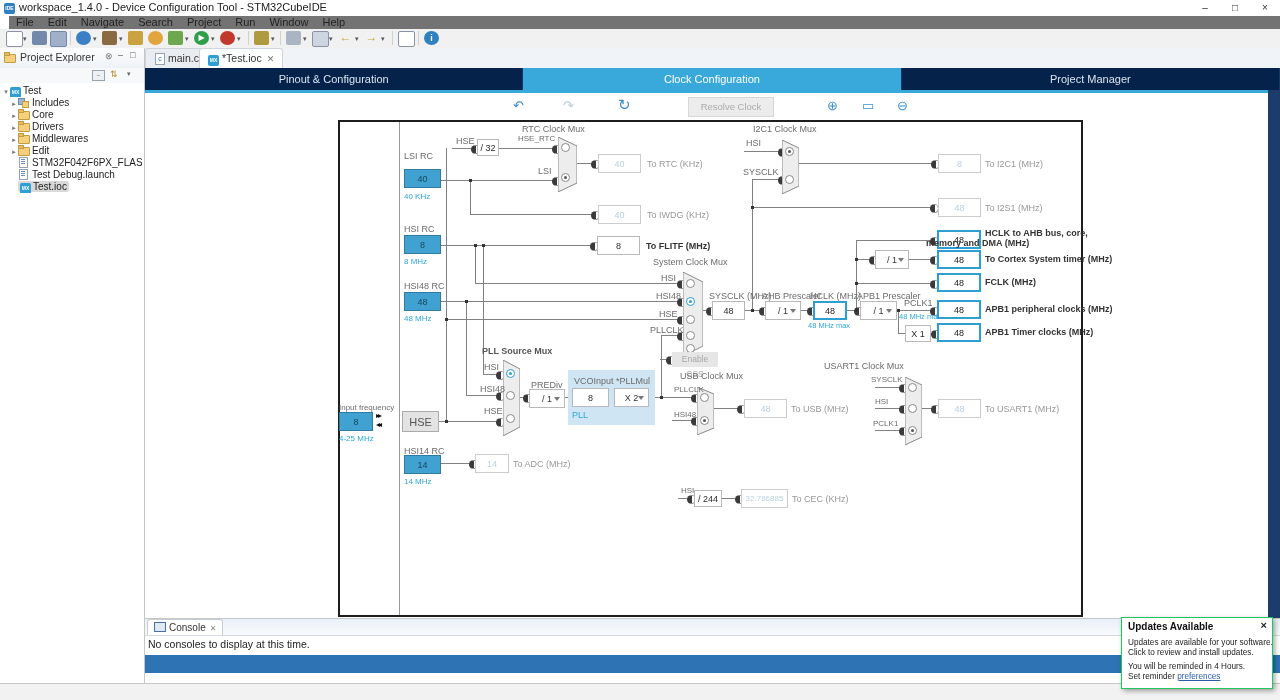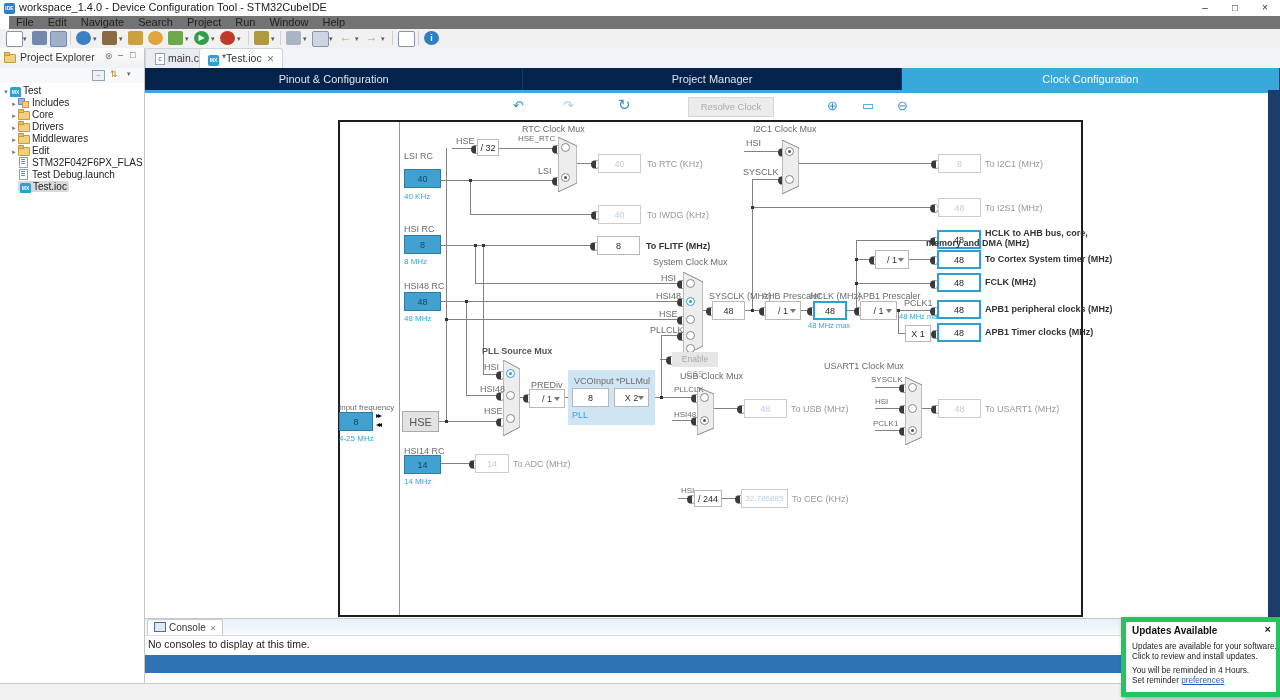--- a/index.html
+++ b/index.html
@@ -91,21 +91,21 @@
   #vscroll{position:absolute;left:1268px;top:90px;width:12px;height:528px;background:#1c3d6b;}
   #console{position:absolute;left:145px;top:618px;width:1135px;height:37px;background:#fff;border-top:1px solid #c8c8c8;}
   #console-head{position:absolute;left:0;top:0;width:1135px;height:16px;background:linear-gradient(#e9f0f8,#f8fafc);border-bottom:1px solid #d6dbe2;}
   #console-tab{position:absolute;left:2px;top:0;height:15px;background:#fff;border:1px solid #c5ccd6;border-bottom:none;border-radius:3px 3px 0 0;font-size:10px;color:#333;padding:0 6px;line-height:15px;}
   .cico{display:inline-block;width:10px;height:8px;background:#dfe9f5;border:1px solid #4a6fa5;margin:0 3px -1px 0;}
   #console-msg{position:absolute;left:3px;top:19px;font-size:10.5px;color:#222;}
   #hstrip{position:absolute;left:145px;top:655px;width:1135px;height:18px;background:#2e74b5;}
   #statusbar{position:absolute;left:0;top:683px;width:1280px;height:17px;background:#f2f2f2;border-top:1px solid #c9c9c9;}
 
   
-  #popup{position:absolute;left:1121px;top:617px;width:150px;height:70px;background:#fff;border:5px solid #22c55e;box-shadow:2px 2px 5px rgba(0,0,0,.35);z-index:50;}
+  #popup{position:absolute;left:1121px;top:617px;width:150px;height:70px;background:#fff;border:1px solid #22c55e;box-shadow:2px 2px 5px rgba(0,0,0,.35);z-index:50;}
   #popup-title{position:absolute;left:6px;top:3px;font-size:10px;font-weight:bold;color:#111;}
   #popup-x{position:absolute;right:5px;top:1px;font-size:11px;font-weight:bold;color:#222;}
   .pline{position:absolute;left:6px;font-size:8.2px;color:#222;white-space:nowrap;}
   #popup a{color:#2a5db0;text-decoration:underline;}
 </style>
 </head>
 <body>
 
 <div id="app">
 
@@ -187,22 +187,22 @@
       </div>
   </div>
 
   <div id="tabstrip">
       <div class="etab" style="left: 0px;"><span class="tico cfile"></span><span>main.c</span></div>
       <div class="etab active" style="left: 54px;"><span class="mxsq" style="margin: 0px 3px -2px 0px;">MX</span><span>*Test.ioc</span><span class="x">✕</span></div>
     </div>
 
   <div id="cfgtabs">
       <div class="cfgtab">Pinout &amp; Configuration</div>
+      <div class="cfgtab active">Clock Configuration</div>
       <div class="cfgtab">Project Manager</div>
-      <div class="cfgtab active">Clock Configuration</div>
     </div>
   <div id="bluestrip"></div>
 
   <div id="clocktools">
     <span class="cticon" style="left:368px;top:5px;">↶</span>
     <span class="cticon" style="left:418px;top:5px;color:#b9cad8;">↷</span>
     <span class="cticon" style="left:473px;top:3px;font-size:15px;">↻</span>
     <span class="cticon" style="left:682px;top:5px;">⊕</span>
     <span class="cticon" style="left:717px;top:5px;">▭</span>
     <span class="cticon" style="left:752px;top:5px;">⊖</span>

